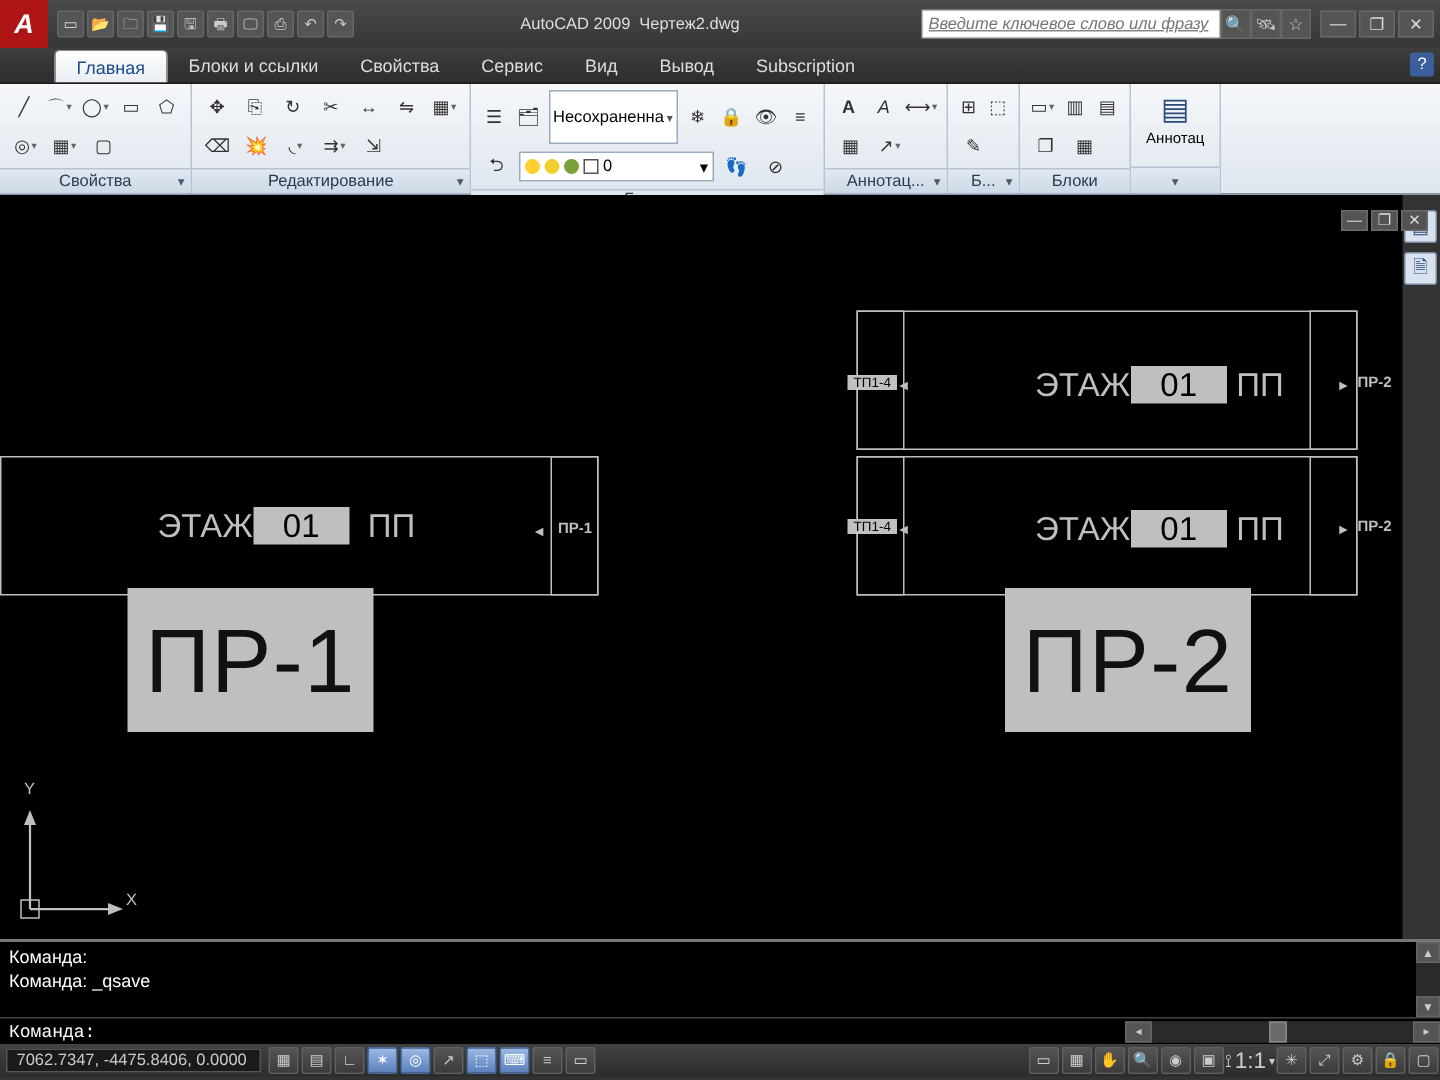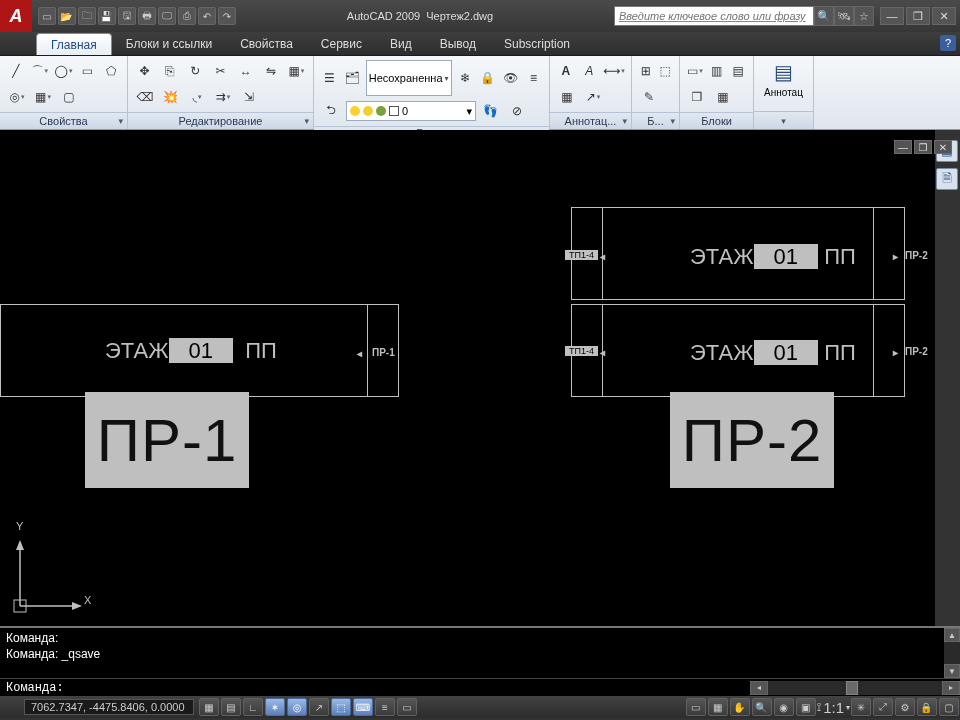--- a/index.html
+++ b/index.html
@@ -76,21 +76,21 @@
 .cmd-scroll .track { flex:1; background:#2a2a2a;}
 
 .cmd-bottom-row { height:18px; background:#000; display:flex; align-items:center; border-top:1px solid #444;}
 .cmd-bottom-row .prompt { flex:1; color:#fff; font-family:"Courier New", monospace; font-size:12px; padding-left:6px;}
 .cmd-bottom-row .hscroll { width:210px; height:14px; background:#3a3a3a; display:flex;}
 .cmd-bottom-row .hscroll .ar { width:18px; background:#555; border:1px solid #666; color:#ccc; font-size:8px; display:flex; align-items:center; justify-content:center;}
 .cmd-bottom-row .hscroll .trk { flex:1; background:#2a2a2a; position:relative;}
 .cmd-bottom-row .hscroll .thumb { position:absolute; left:45%; top:0; width:12px; height:100%; background:#6a6a6a; border:1px solid #888;}
 
 
-.status { height:22px; background:linear-gradient(#424242,#2c2c2c); display:flex; align-items:center; font-size:11px; color:#ccc;padding-left:20px;}
+.status { height:22px; background:linear-gradient(#424242,#2c2c2c); display:flex; align-items:center; font-size:11px; color:#ccc;}
 .coords { width:170px; padding:0 6px; background:#1a1a1a; height:16px; display:flex; align-items:center; border:1px solid #555; margin:0 4px;}
 .stbtn { width:20px; height:18px; border:1px solid #606060; border-radius:2px; margin:0 1px; background:linear-gradient(#555,#3b3b3b); display:flex; align-items:center; justify-content:center; font-size:10px; color:#ccc; cursor:pointer;}
 .stbtn.on { background:linear-gradient(#9bb9e6,#5a7fba); color:#fff; border-color:#4a6a9a;}
 .status .spacer { flex:1;}
 .status .scale { display:flex; align-items:center; gap:2px;}
 .status .scale .lbl { font-size:15px;}
 </style>
 </head>
 <body>
 

